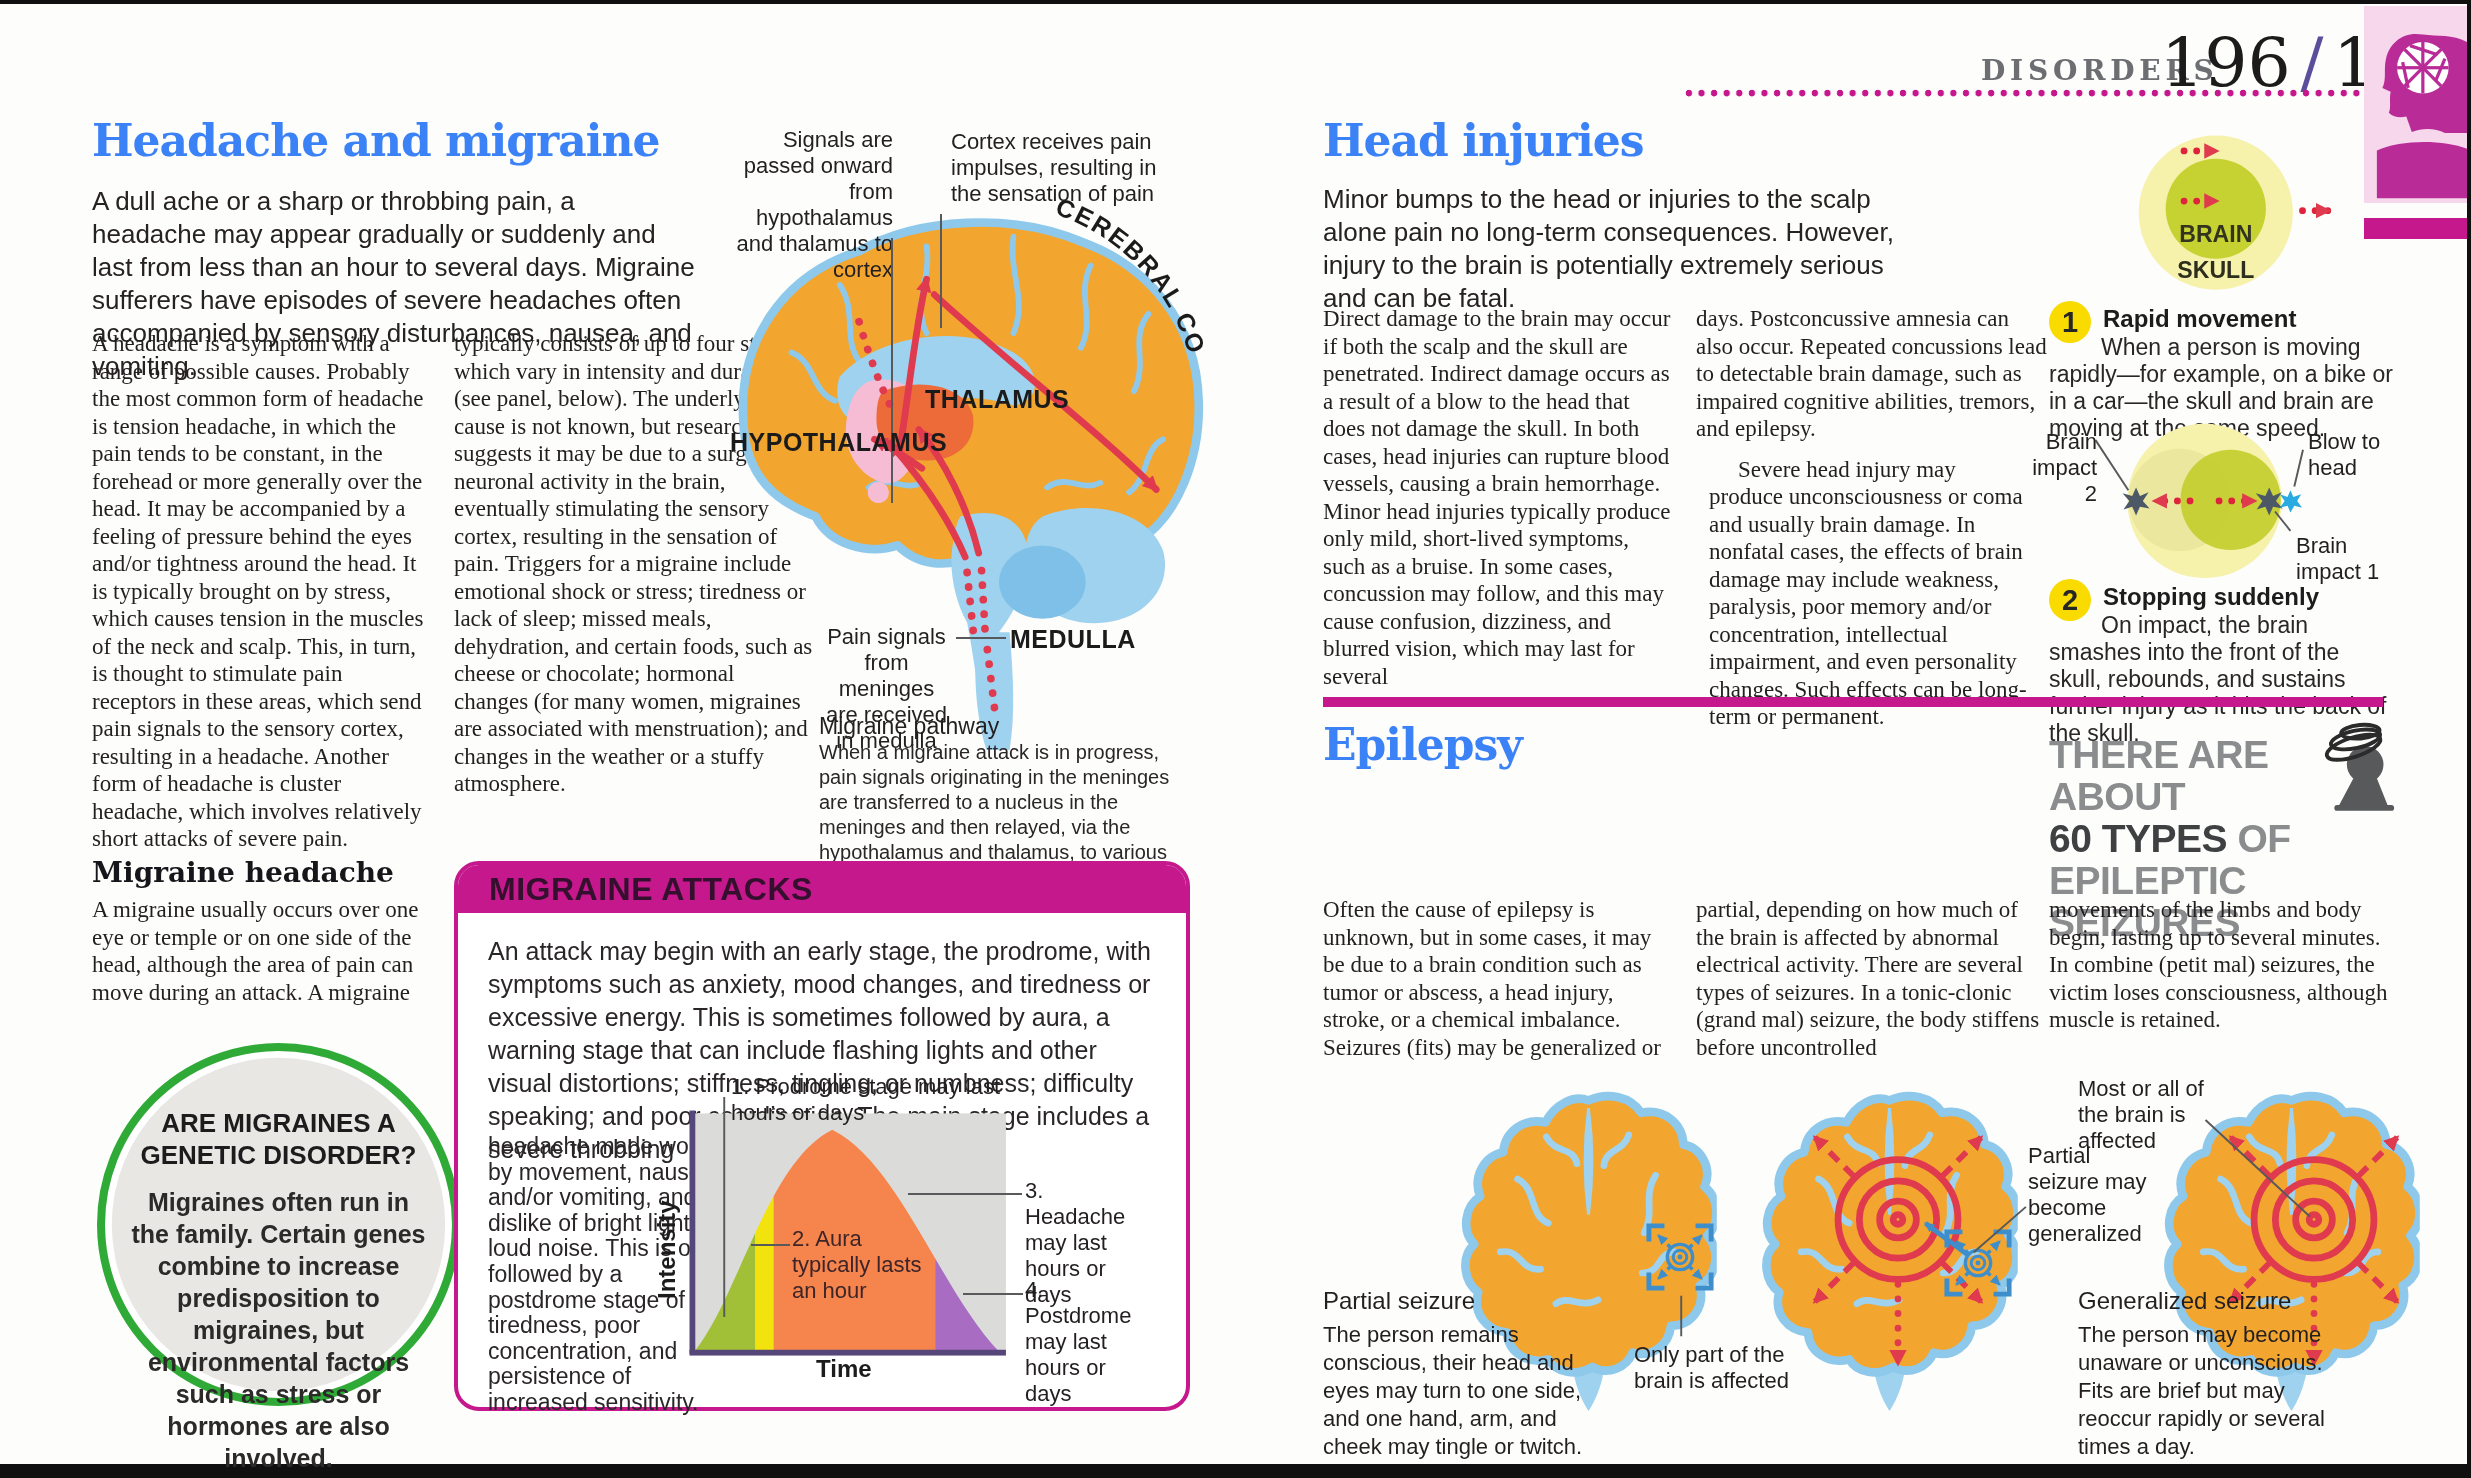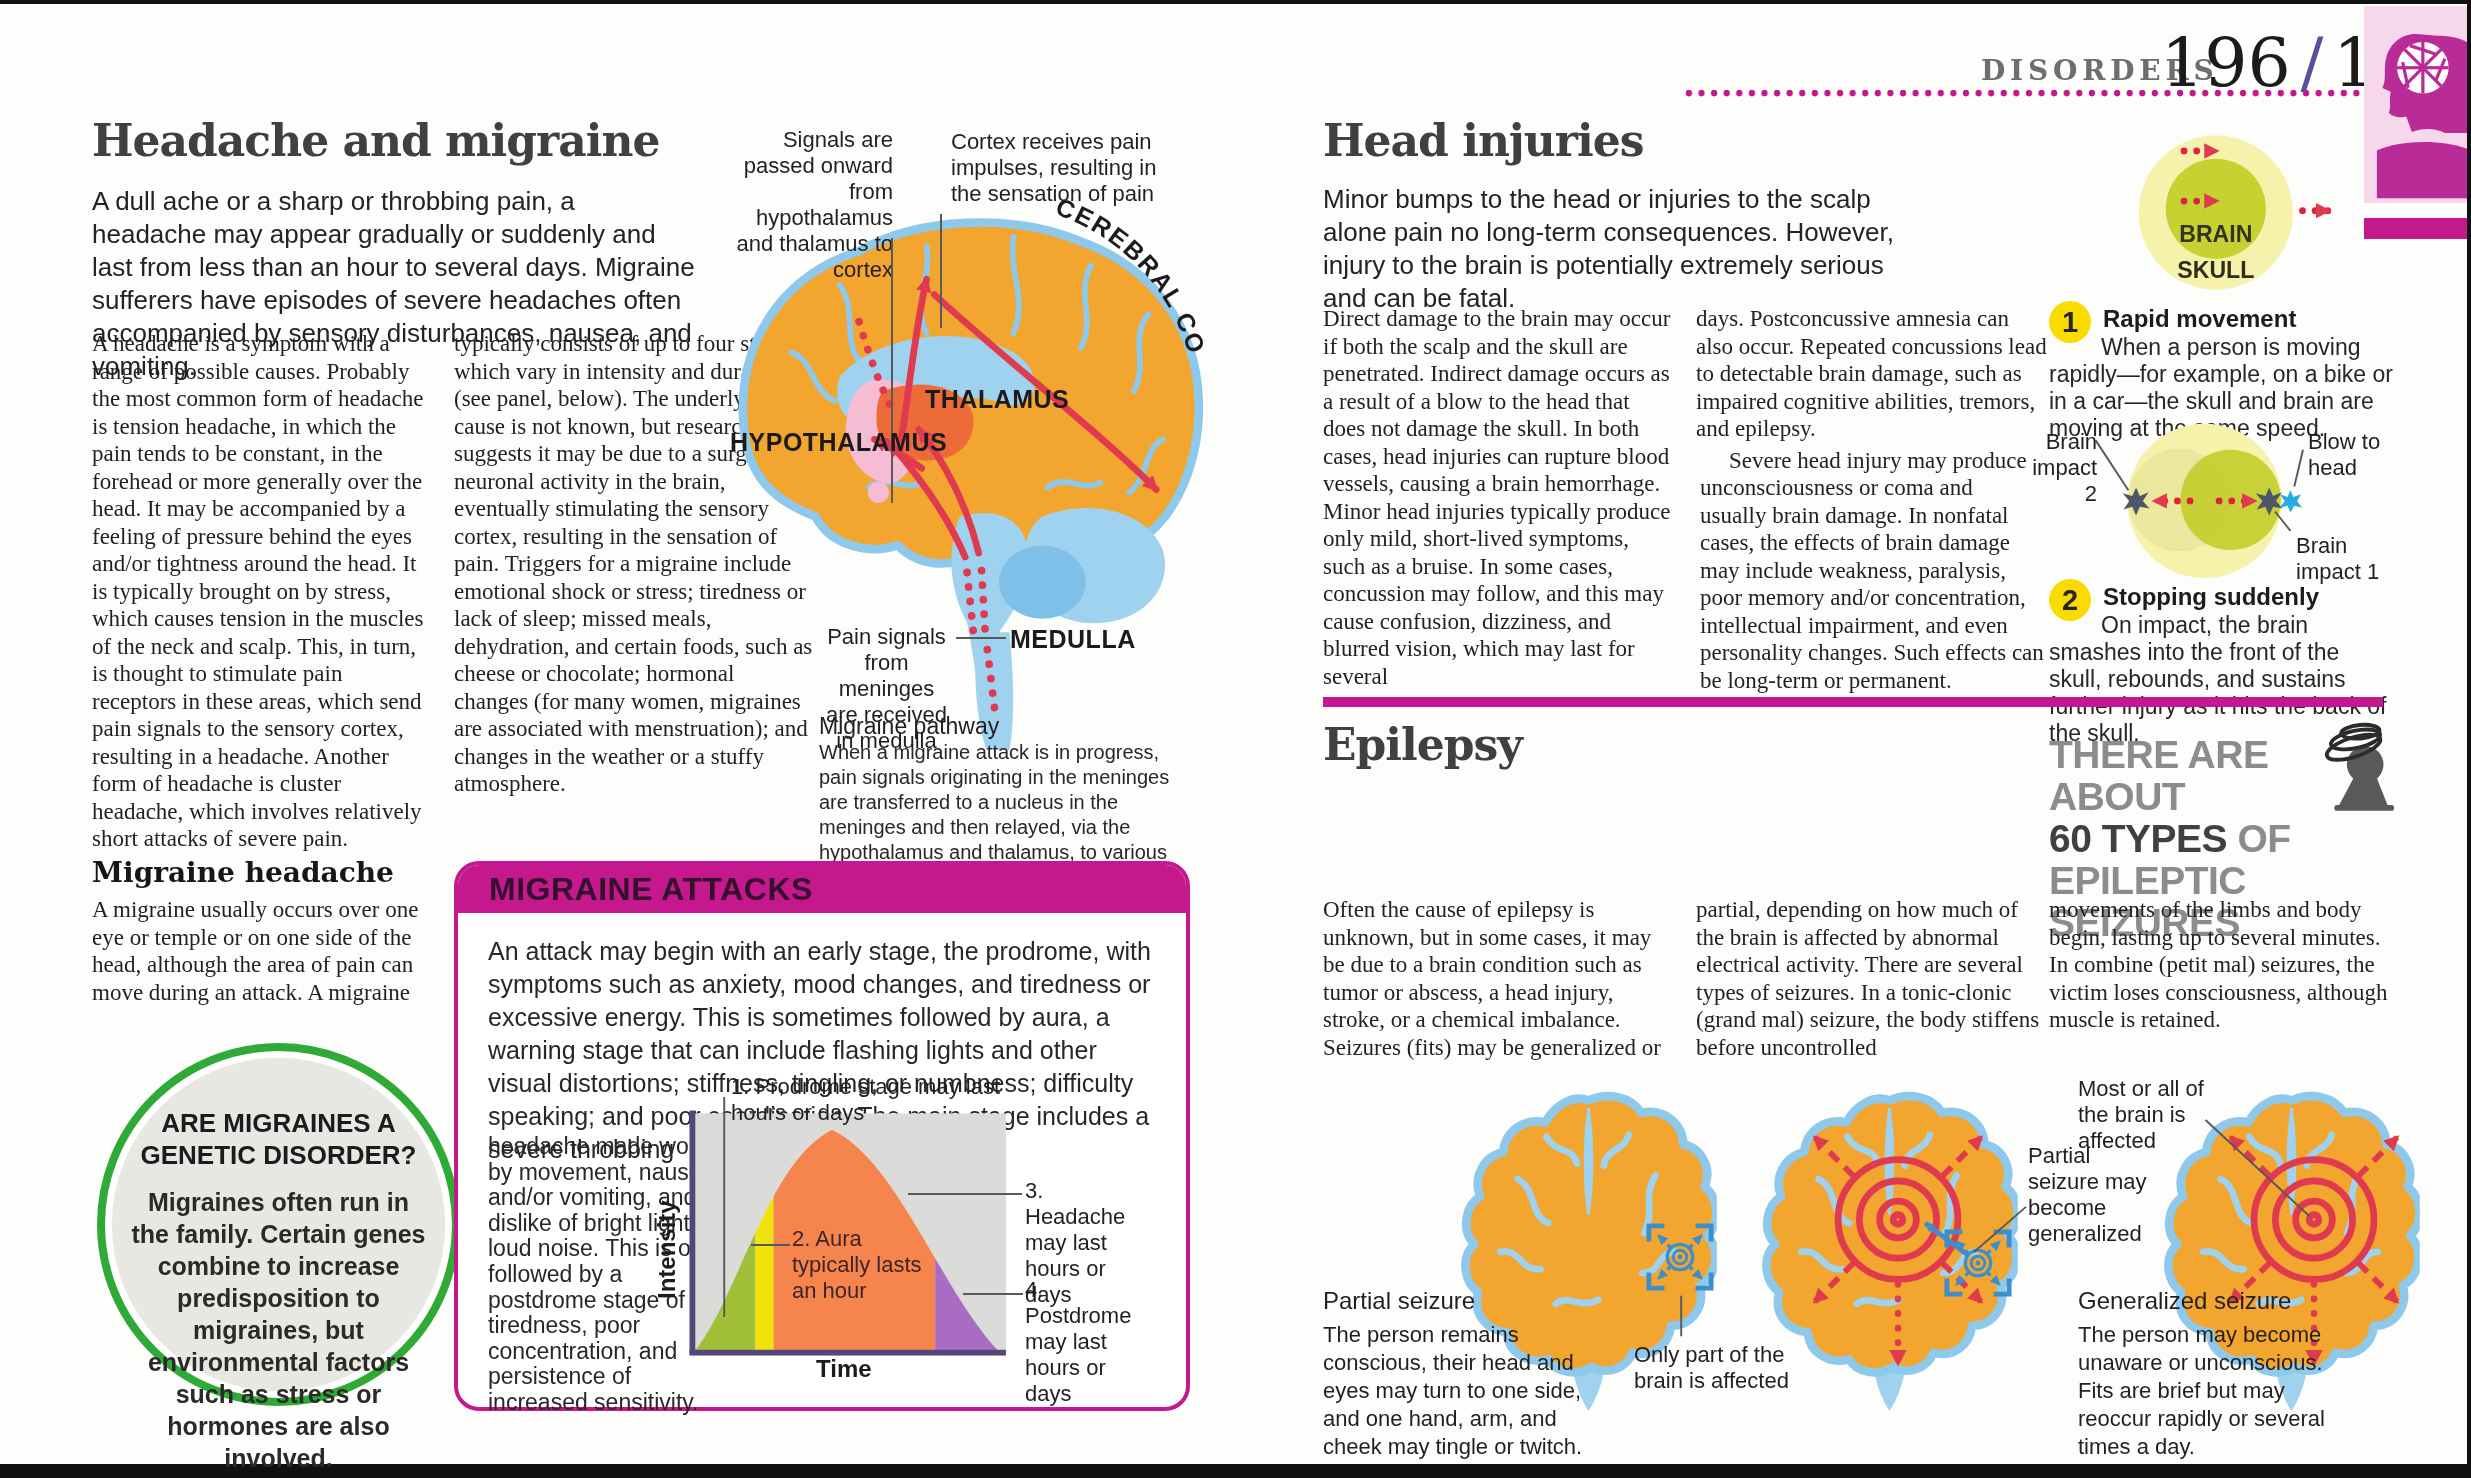--- a/index.html
+++ b/index.html
@@ -2,21 +2,21 @@
 <html><head>
 <meta charset="utf-8">
 <style>
   html,body{margin:0;padding:0;background:#555}
   #page{position:relative;width:2472px;height:1478px;background:#fdfdfc;overflow:hidden;color:#231f20;margin:0 auto}
   .abs{position:absolute}
   .sans{font-family:"Liberation Sans",sans-serif}
   .slab{font-family:"DejaVu Serif",serif}
   .body{font:23px/27.5px "Liberation Serif",serif;color:#231f20}
   .intro{font:26px/33px "Liberation Sans",sans-serif;color:#262122}
-  .h1{font:bold 44px/46px "DejaVu Serif",serif;color:#404040;letter-spacing:-1px}
+  .h1{font:bold 44px/46px "DejaVu Serif",serif;color:#3b82f6;letter-spacing:-1px}
   .sub{font:bold 28px/31px "DejaVu Serif",serif;color:#16151a}
   .cap{font:22px/26px "Liberation Sans",sans-serif;color:#231f20}
   .capsm{font:20px/25px "Liberation Sans",sans-serif;color:#2a2627}
   .capb{font-weight:normal}
   .anat{font:bold 25px/27px "Liberation Sans",sans-serif;color:#1c1b1c;letter-spacing:0.5px}
   .vline{background:#58595b;width:1.9px}
   .hline{background:#58595b;height:1.9px}
   .dotline{background-image:radial-gradient(circle at 3.9px 3.9px,#c4188c 3.1px,rgba(0,0,0,0) 3.5px);background-size:12.6px 7.7px;background-repeat:repeat-x;height:7.7px}
   .badge{width:42px;height:42px;border-radius:50%;background:#fadb00;color:#262624;font:bold 29px/42px "Liberation Sans",sans-serif;text-align:center}
   .steptitle{font:bold 24px/27px "Liberation Sans",sans-serif;color:#1d1c1d}
@@ -211,21 +211,21 @@
       </g>
     </svg>
   </div>
   <div class="abs" style="left:2364px;top:218px;width:103px;height:21px;background:#c4188c"></div>
 
   <div class="abs h1" style="left:1323px;top:118px">Head injuries</div>
   <div class="abs intro" style="left:1323px;top:183px;width:597px">Minor bumps to the head or injuries to the scalp alone pain no long-term consequences. However, injury to the brain is potentially extremely serious and can be fatal.</div>
   <div class="abs body" style="left:1323px;top:305px;width:352px">Direct damage to the brain may occur if both the scalp and the skull are penetrated. Indirect damage occurs as a result of a blow to the head that does not damage the skull. In both cases, head injuries can rupture blood vessels, causing a brain hemorrhage. Minor head injuries typically produce only mild, short-lived symptoms, such as a bruise. In some cases, concussion may follow, and this may cause confusion, dizziness, and blurred vision, which may last for several</div>
   <div class="abs" style="left:1696px;top:305px;width:352px">
     <p class="body" style="margin:0">days. Postconcussive amnesia can also occur. Repeated concussions lead to detectable brain damage, such as impaired cognitive abilities, tremors, and epilepsy.</p>
-    <p class="body" style="margin:4px;text-indent:29px">Severe head injury may produce unconsciousness or coma and usually brain damage. In nonfatal cases, the effects of brain damage may include weakness, paralysis, poor memory and/or concentration, intellectual impairment, and even personality changes. Such effects can be long-term or permanent.</p>
+    <p class="body" style="margin:13px;text-indent:29px">Severe head injury may produce unconsciousness or coma and usually brain damage. In nonfatal cases, the effects of brain damage may include weakness, paralysis, poor memory and/or concentration, intellectual impairment, and even personality changes. Such effects can be long-term or permanent.</p>
   </div>
 
   <svg class="abs" style="left:2124px;top:124px" width="251" height="183" viewBox="0 0 260 190">
     <circle cx="95" cy="92" r="80" fill="#f6f1ab"></circle>
     <circle cx="95" cy="88" r="52" fill="#c6d232"></circle>
     <g stroke="#e0233d" stroke-width="7" stroke-linecap="round">
       <line x1="62" y1="28" x2="96" y2="28" stroke-dasharray="0.1 13" marker-end="url(#mr)"></line>
       <line x1="62" y1="80" x2="96" y2="80" stroke-dasharray="0.1 13" marker-end="url(#mr)"></line>
       <line x1="185" y1="90" x2="212" y2="90" stroke-dasharray="0.1 13" marker-end="url(#mr)"></line>
     </g>

